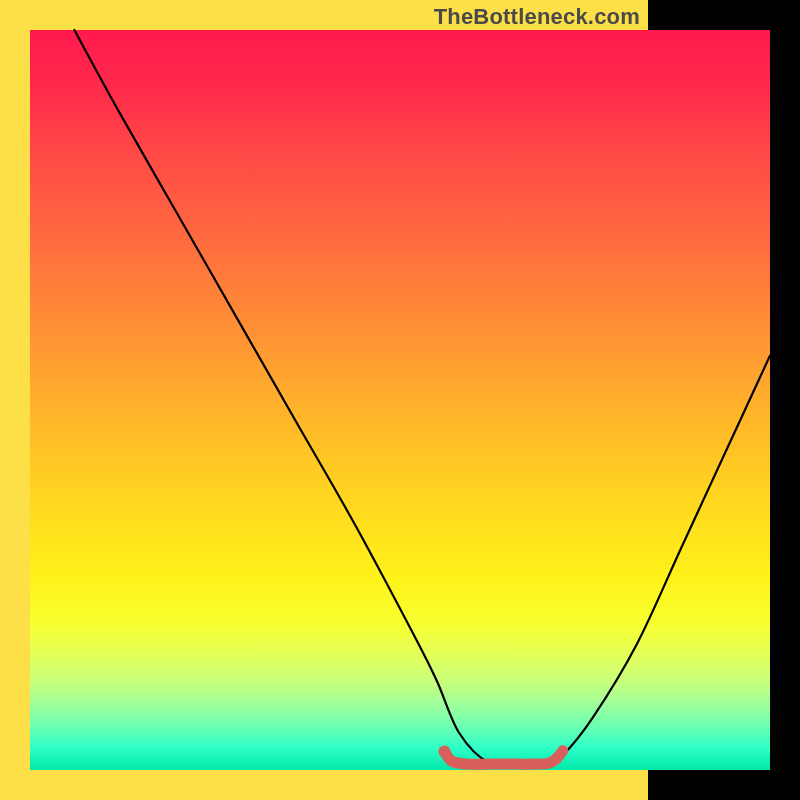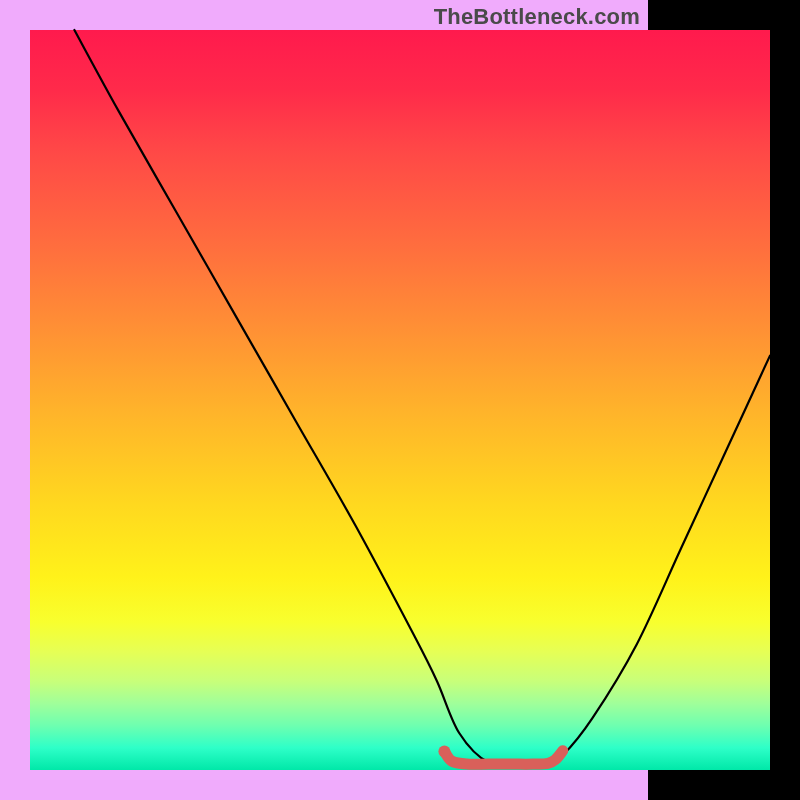--- a/index.html
+++ b/index.html
@@ -1,21 +1,21 @@
 <!DOCTYPE html>
 <html><head>
 <meta charset="utf-8">
 <style>
   * { margin: 0; padding: 0; box-sizing: border-box; }
   html, body { width: 800px; height: 800px; overflow: hidden; background: #000; }
   .frame {
     position: relative;
     width: 648px;
     height: 800px;
-    background: #f0abfc;
+    background: #fde047;
   }
   .plot-area {
     position: absolute;
     left: 30px;
     top: 30px;
     width: 740px;
     height: 740px;
     background: linear-gradient(to bottom,
       #ff1a4d 0%,
       #ff2a4a 8%,

